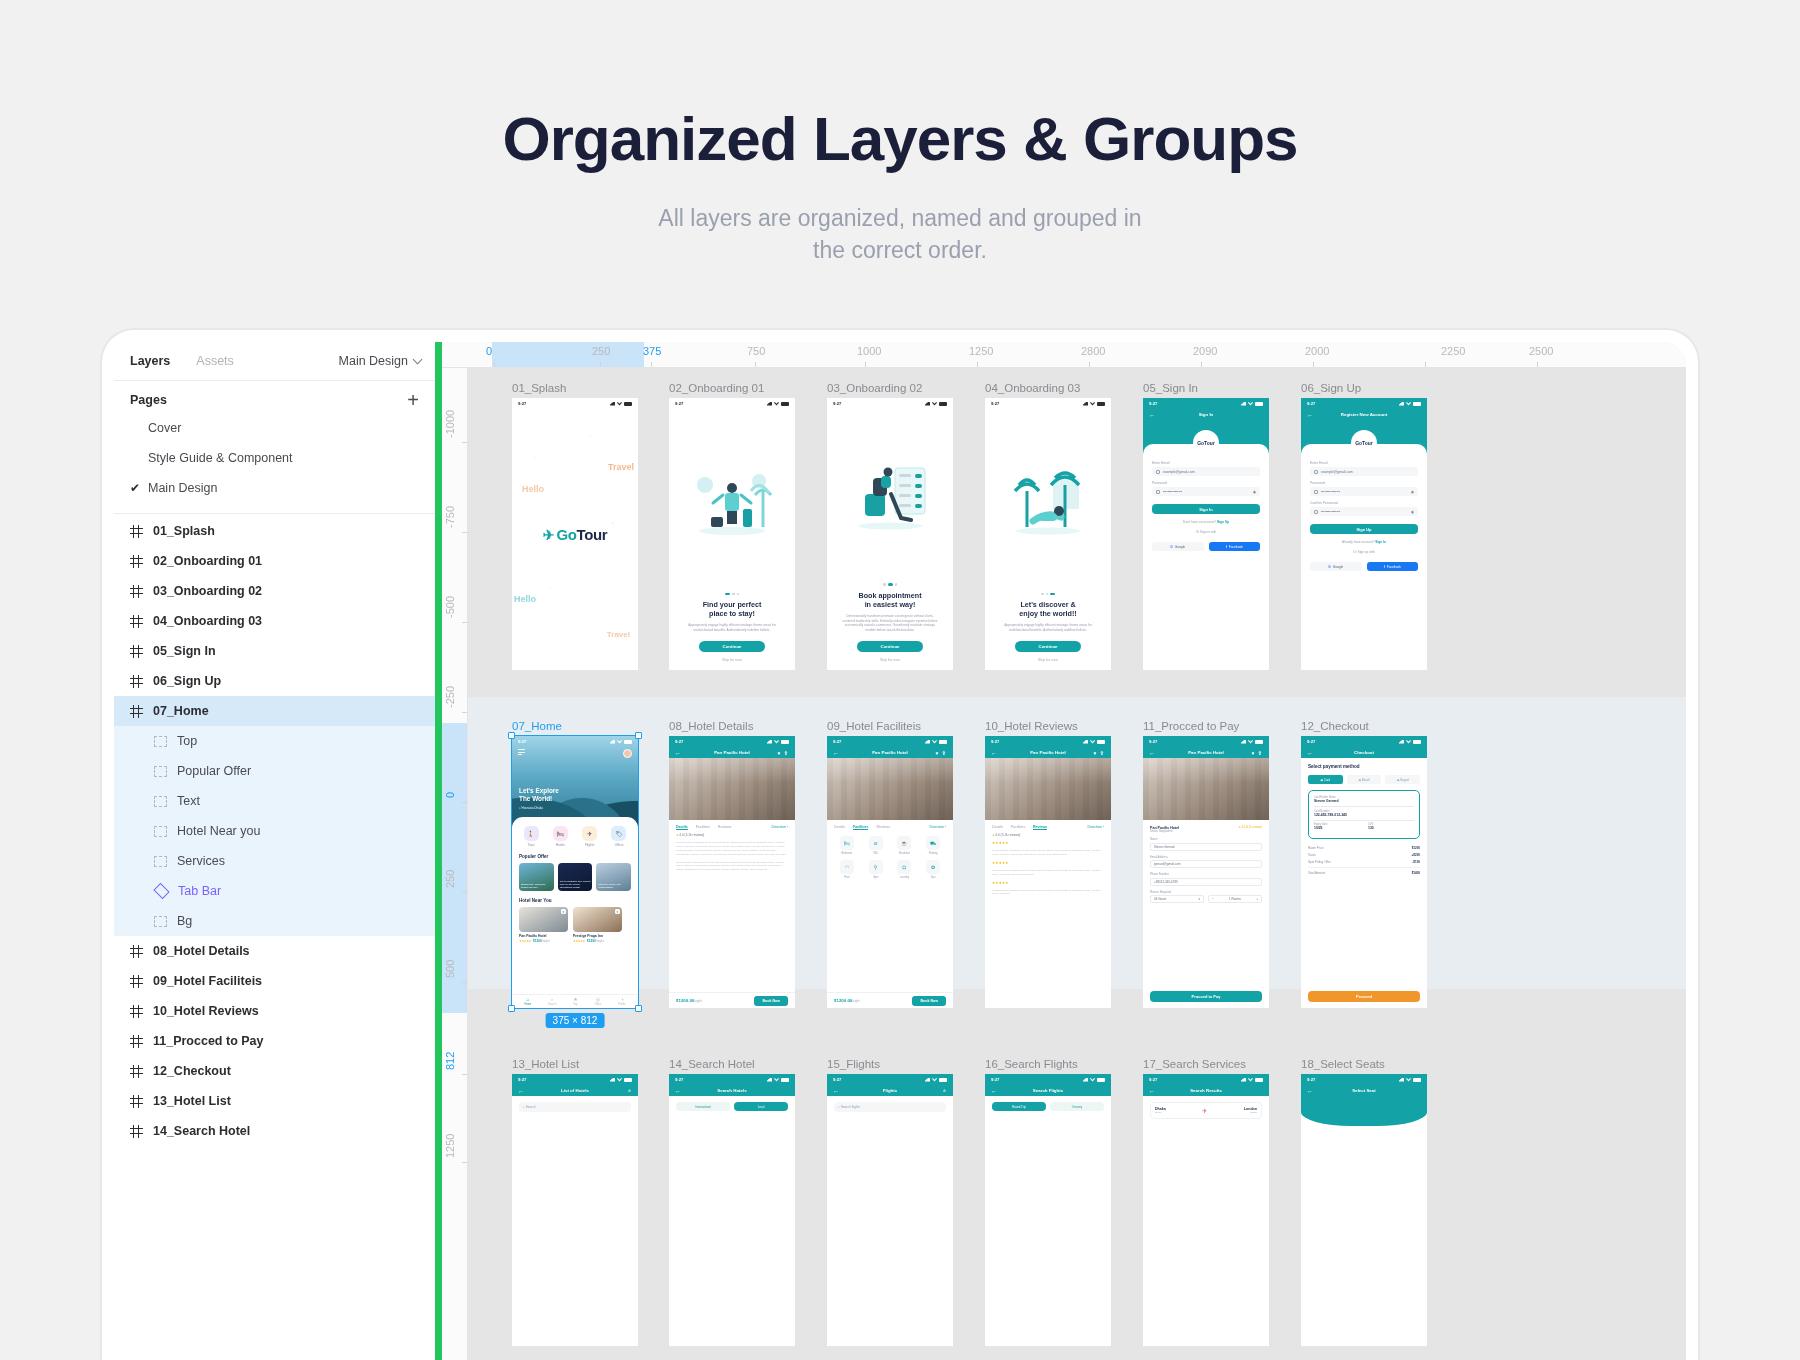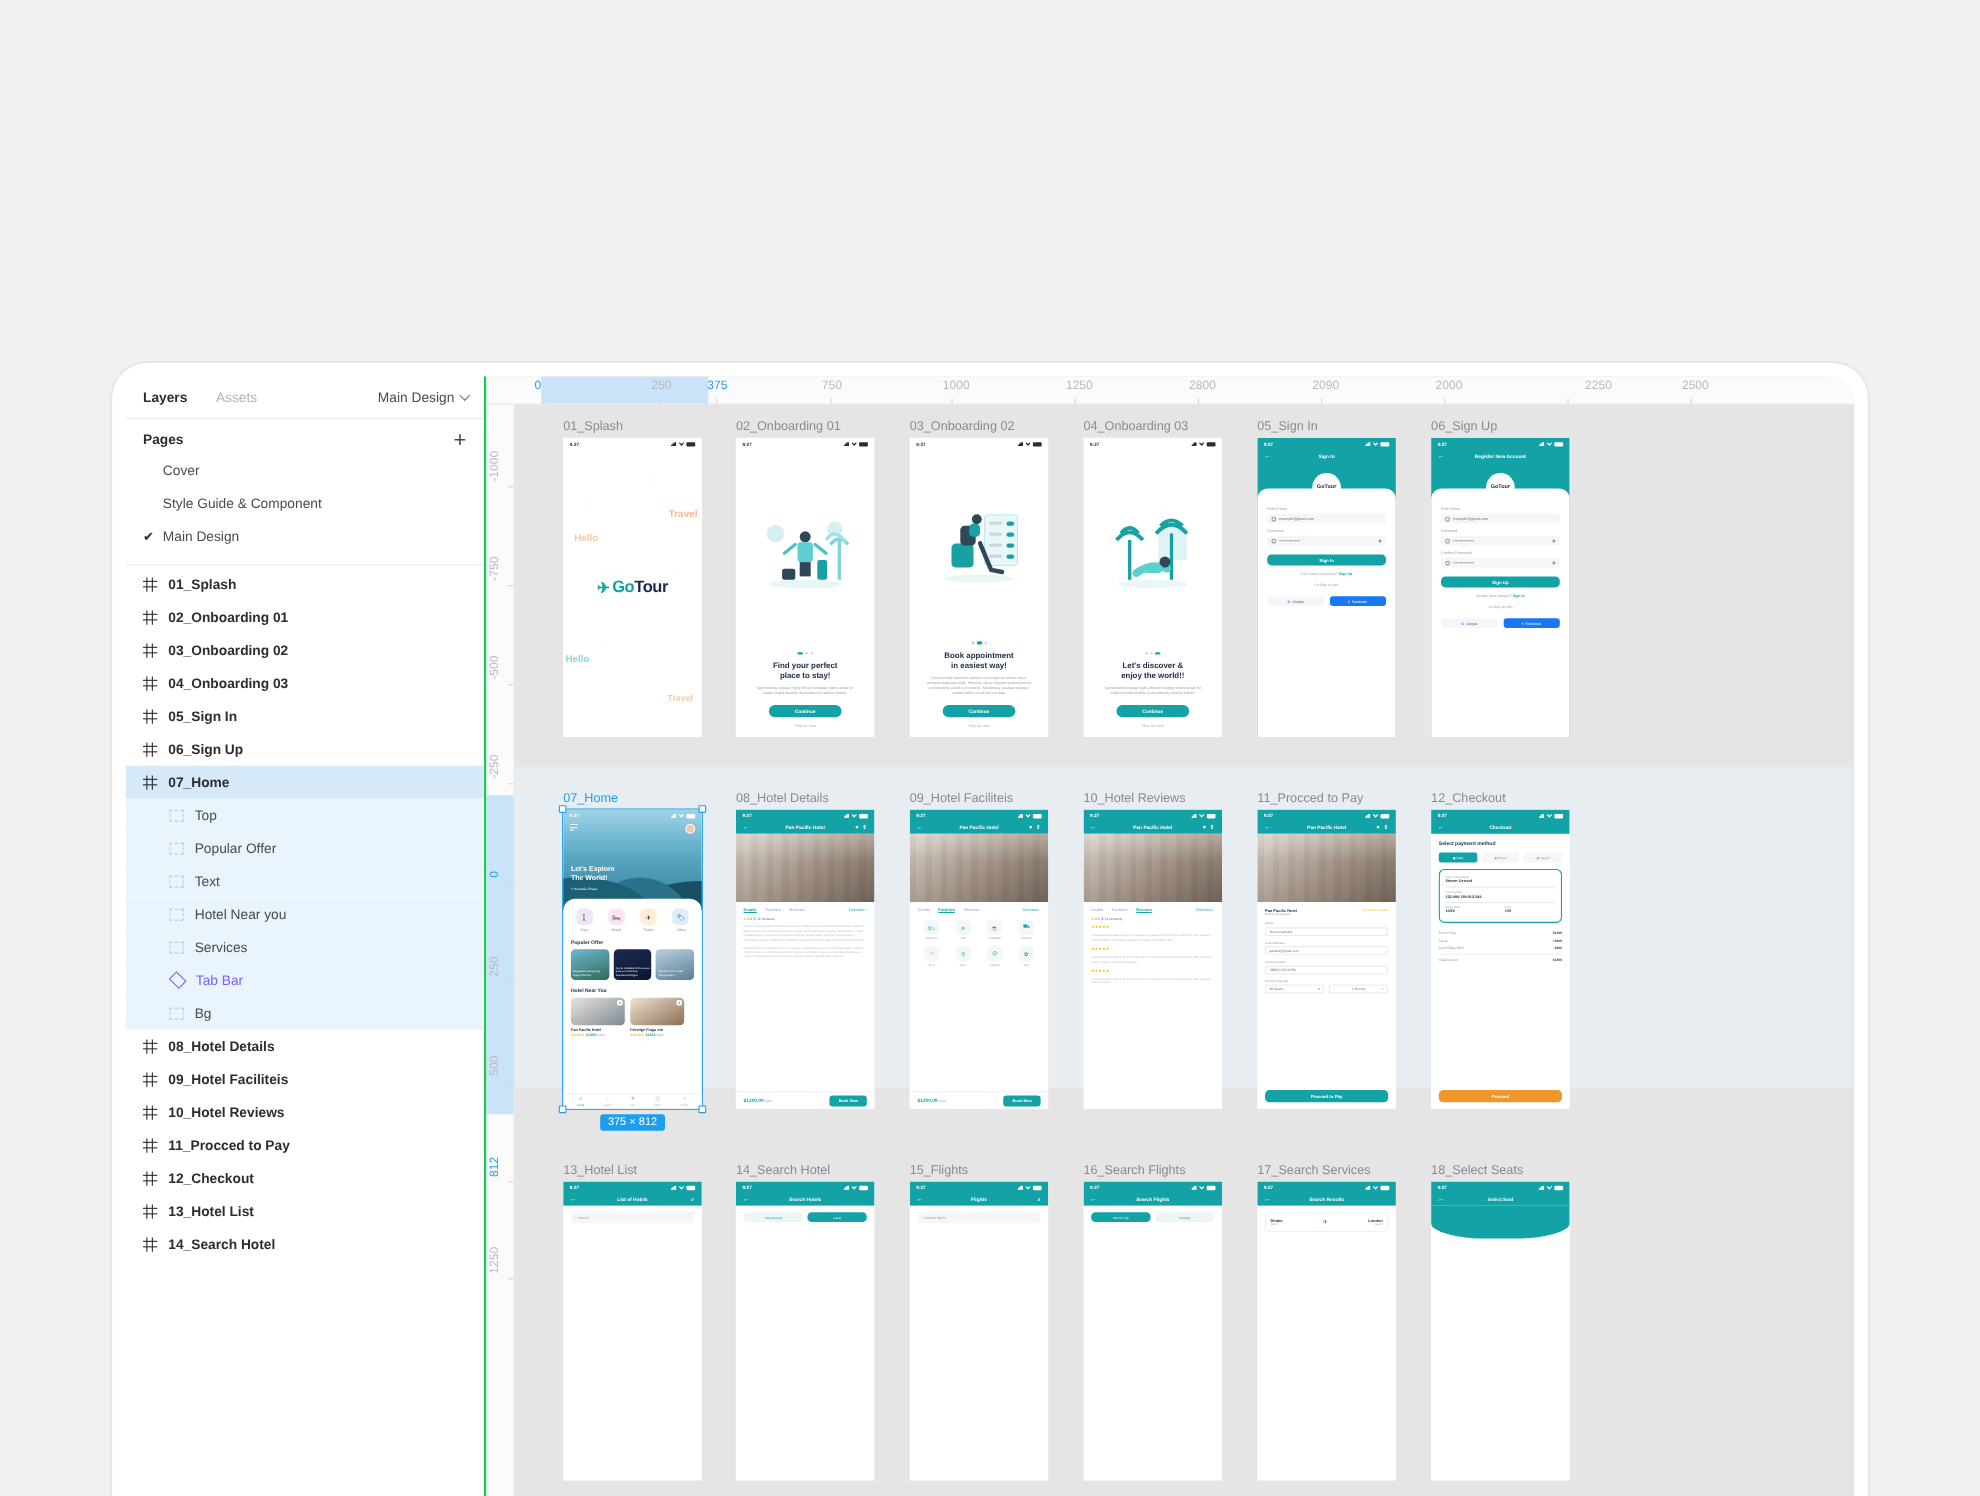--- a/index.html
+++ b/index.html
@@ -32,21 +32,21 @@
     border: 2px solid #e7e7e9;
     border-bottom: none;
     overflow: hidden;
   }
   .app { position: absolute; inset: 12px 12px 0 12px; display: flex; overflow: hidden;
          border-radius: 24px 24px 0 0; background:#fff; }
 
   
   .panel {
     width: 328px; flex: 0 0 328px; background: #ffffff;
-    border-right: 2px solid #22c55e; display: flex; flex-direction: column;
+    border-right: 7px solid #22c55e; display: flex; flex-direction: column;
     position: relative; z-index: 3;
   }
   .panel-tabs {
     height: 39px; display: flex; align-items: center; gap: 26px;
     padding: 0 16px; border-bottom: 1px solid #ececee; position: relative;
   }
   .panel-tab { font-size: 12.5px; color: #b3b3b8; cursor: pointer; }
   .panel-tab.active { color: #2c2c31; font-weight: 600; }
   .panel-page-sel {
     position: absolute; right: 14px; display: flex; align-items: center; gap: 6px;
@@ -393,20 +393,27 @@
   .fc-city { font-size: 3.6px; font-weight: 700; color: #1b2a4a; }
   .fc-sub { font-size: 2.4px; color: #9aa0ae; }
   .fc-plane { color: #e4405f; font-size: 6px; margin: 0 auto; }
   .seat-hero { height: 30px; background: #13a3a6; border-radius: 0 0 40% 40% / 0 0 14px 14px; }
 </style>
 </head>
 <body>
 
 <div class="page">
 
+  <div class="hero">
+    <div class="hero-title">Organized Layers &amp; Groups</div>
+    <div class="hero-sub">
+      <div>All layers are organized, named and grouped in</div>
+      <div>the correct order.</div>
+    </div>
+  </div>
 
   <div class="device">
     <div class="app">
 
       <div class="panel">
 
         <div class="panel-tabs">
           <div class="panel-tab active">Layers</div>
           <div class="panel-tab">Assets</div>
           <div class="panel-page-sel">

